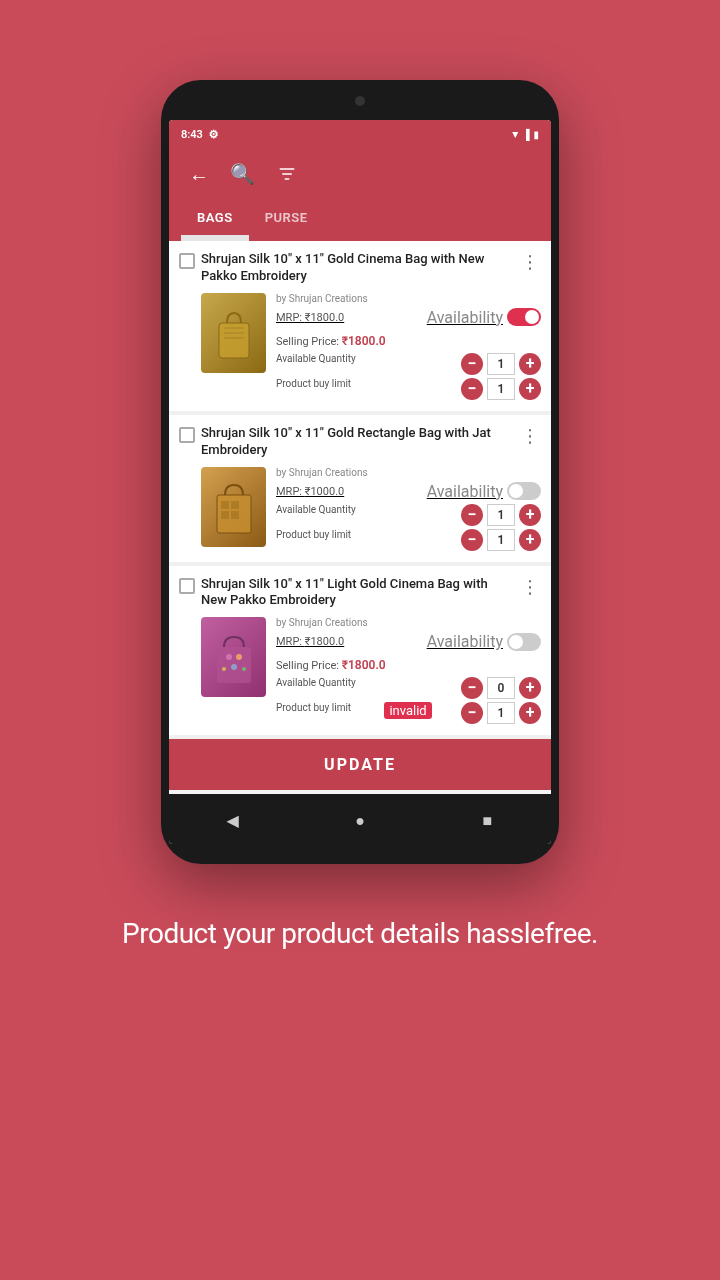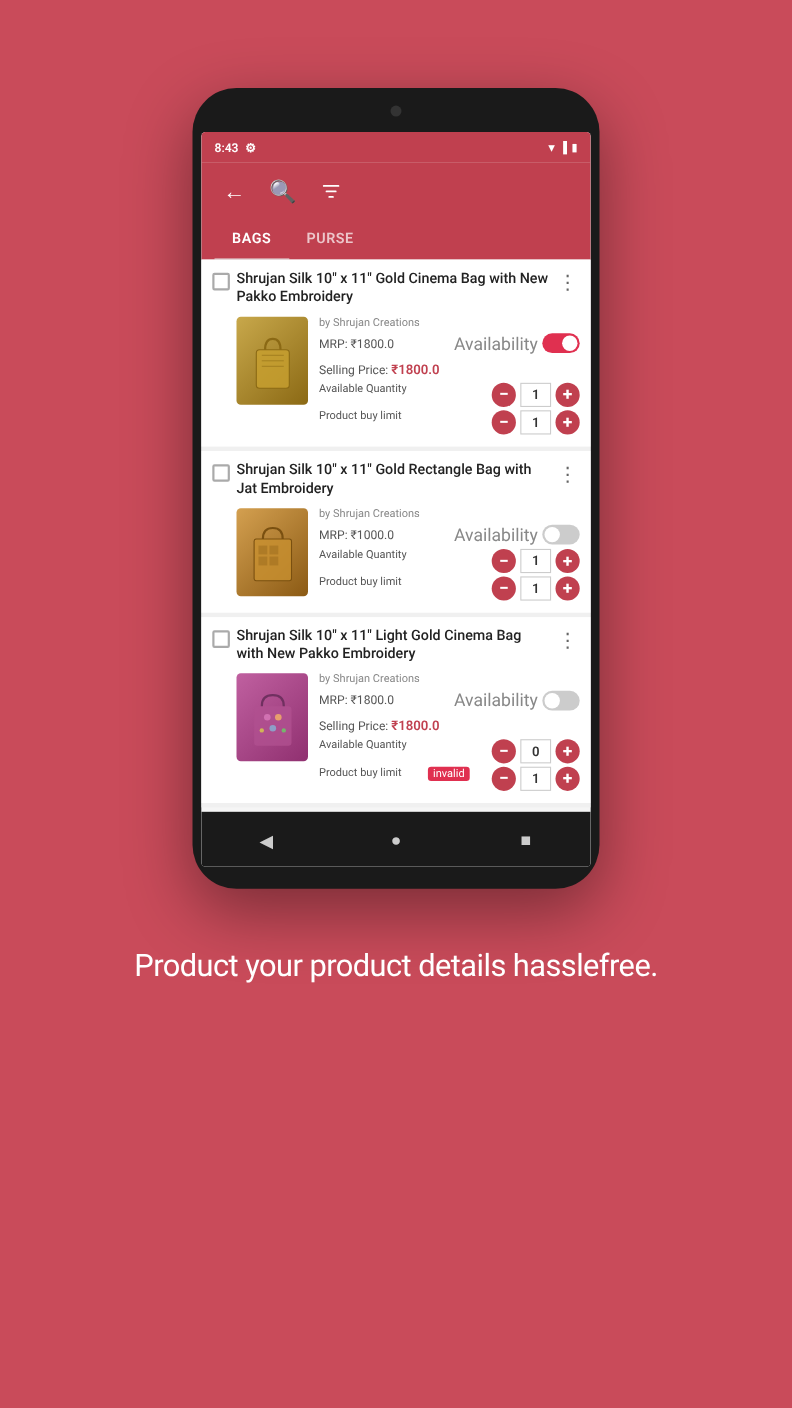--- a/index.html
+++ b/index.html
@@ -9,21 +9,21 @@
       min-height: 1280px;
       font-family: 'Roboto', Arial, sans-serif;
       display: flex;
       flex-direction: column;
       align-items: center;
       justify-content: flex-start;
     }
 
     
     .phone-shell {
-      width: 370px;
+      width: 398px;
       background: #1a1a1a;
       border-radius: 40px;
       margin-top: 80px;
       padding: 12px 8px 20px 8px;
       box-shadow: 0 20px 60px rgba(0,0,0,0.4);
     }
 
     .phone-top {
       display: flex;
       justify-content: center;
@@ -113,21 +113,21 @@
       font-size: 13px;
       font-weight: 600;
       padding: 10px 16px;
       cursor: pointer;
       opacity: 0.7;
       letter-spacing: 0.5px;
     }
 
     .tab.active {
       opacity: 1;
-      border-bottom: 1px solid #e5e5e5;
+      border-bottom: 6px solid #e5e5e5;
     }
 
     
     .product-list {
       background: #f0f0f0;
       overflow-y: hidden;
     }
 
     .product-card {
       background: white;
@@ -193,20 +193,21 @@
       font-size: 10px;
       color: #888;
       margin-bottom: 4px;
     }
 
     .mrp-row {
       display: flex;
       justify-content: space-between;
       align-items: center;
       margin-bottom: 3px;
+      text-decoration: underline;
     }
 
     .mrp-text {
       font-size: 11px;
       color: #555;
     }
 
     .availability-row {
       display: flex;
       align-items: center;
@@ -309,21 +310,21 @@
       align-items: center;
       justify-content: center;
       font-size: 12px;
       font-weight: 600;
       color: #333;
     }
 
     .invalid-badge {
       background: #e03050;
       color: white;
-      font-size: 10px;
+      font-size: 13px;
       padding: 1px 5px;
       border-radius: 3px;
       margin-left: 4px;
     }
 
     
     .update-btn {
       background: #c0404f;
       color: white;
       text-align: center;
@@ -561,20 +562,21 @@
               <div class="qty-control">
                 <div class="qty-btn">−</div>
                 <div class="qty-value">1</div>
                 <div class="qty-btn">+</div>
               </div>
             </div>
           </div>
         </div>
       </div>
 
+      <div class="update-btn">UPDATE</div>
     </div>
 
     <div class="nav-bar">
       <div class="nav-btn">◀</div>
       <div class="nav-btn">●</div>
       <div class="nav-btn">■</div>
     </div>
 
   </div>
 </div>

